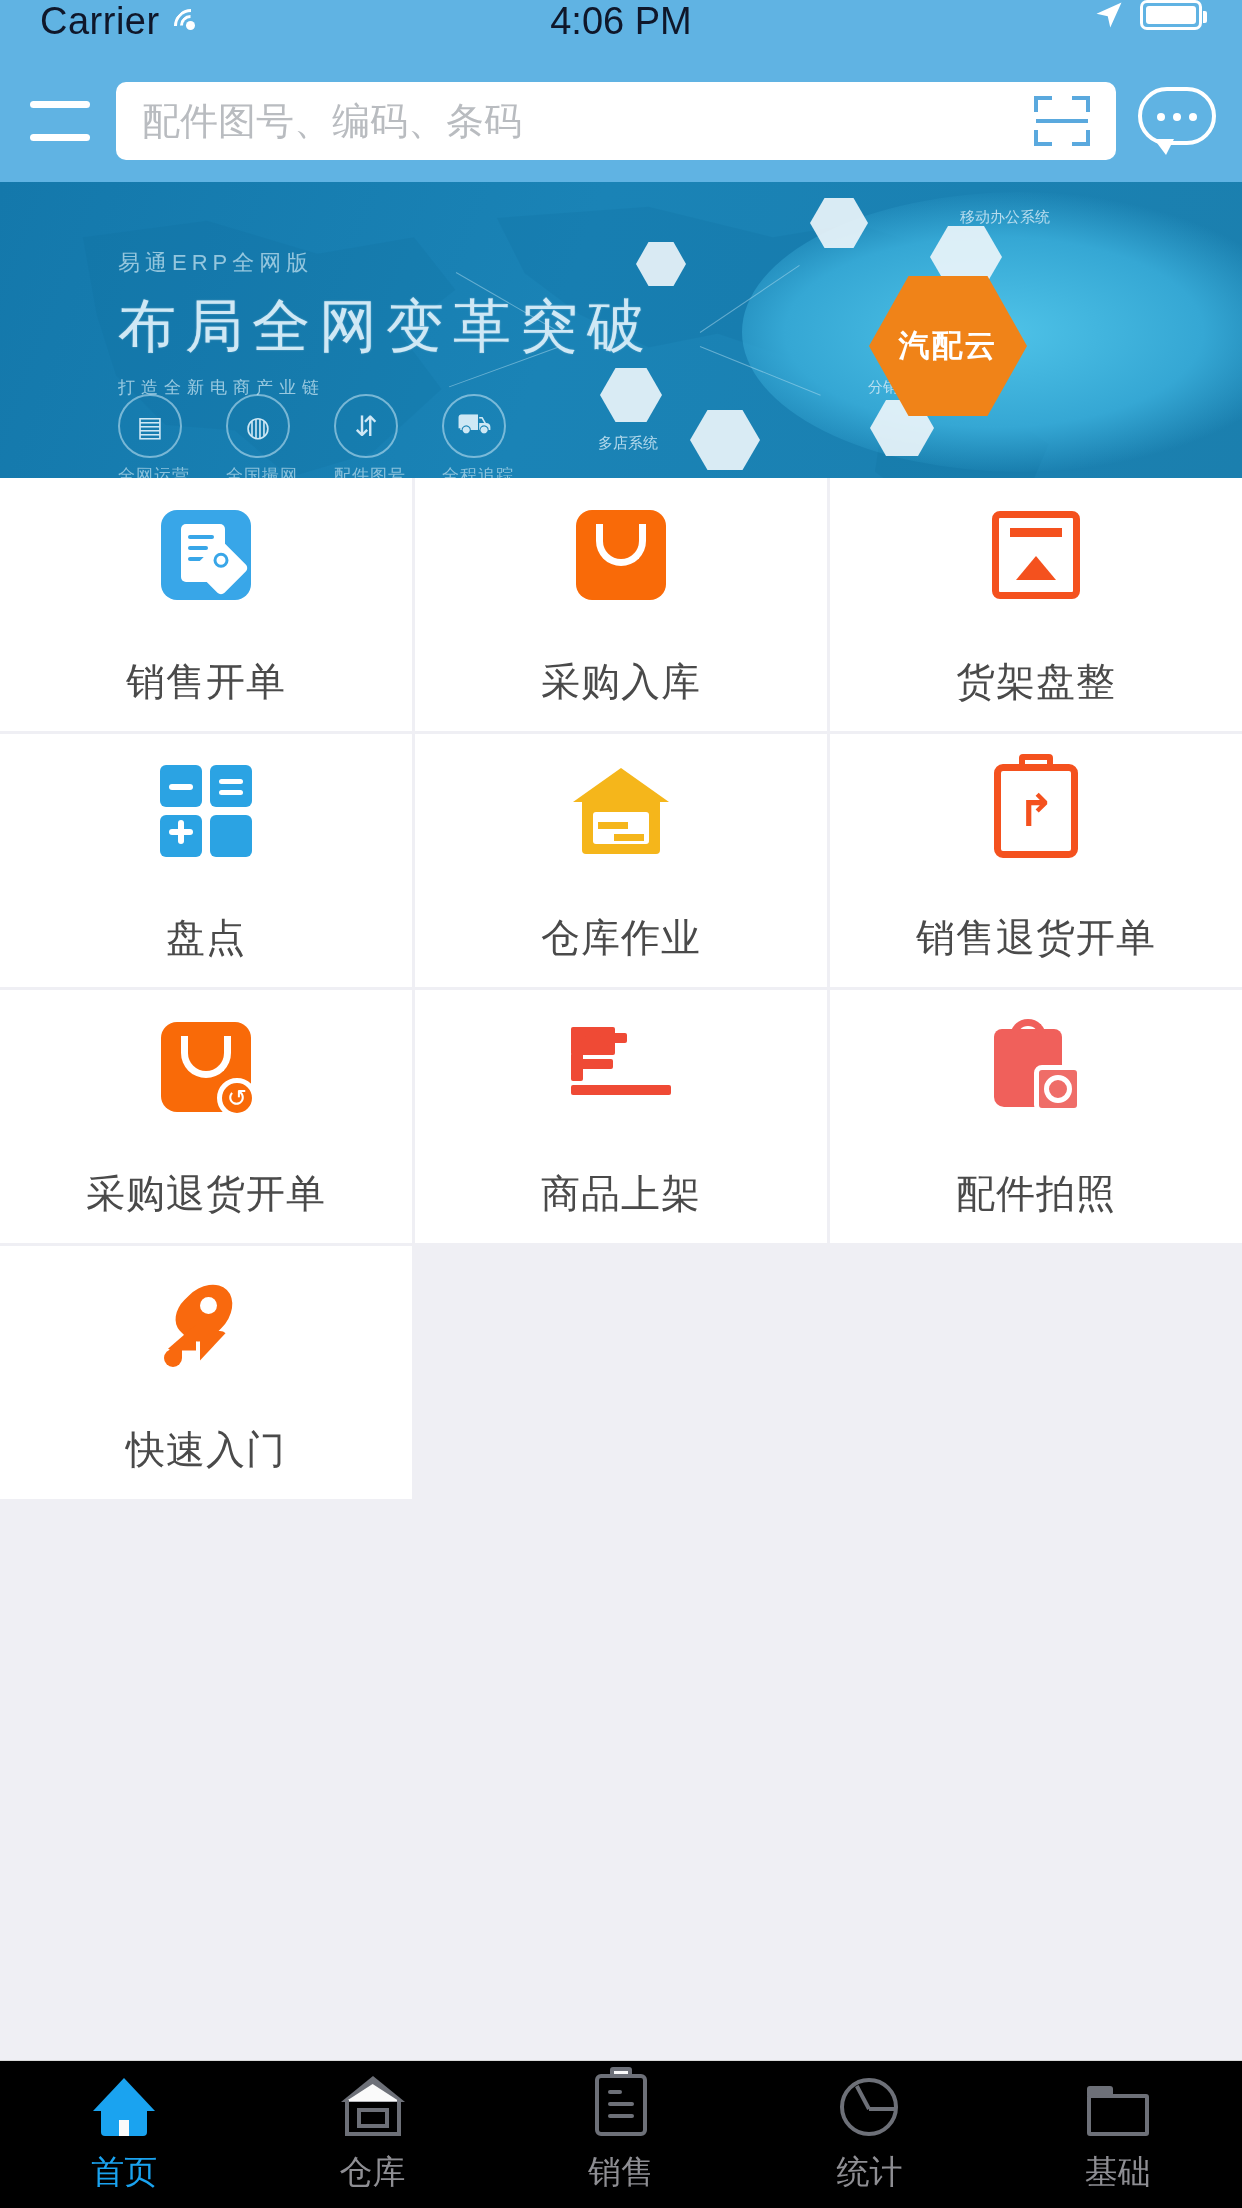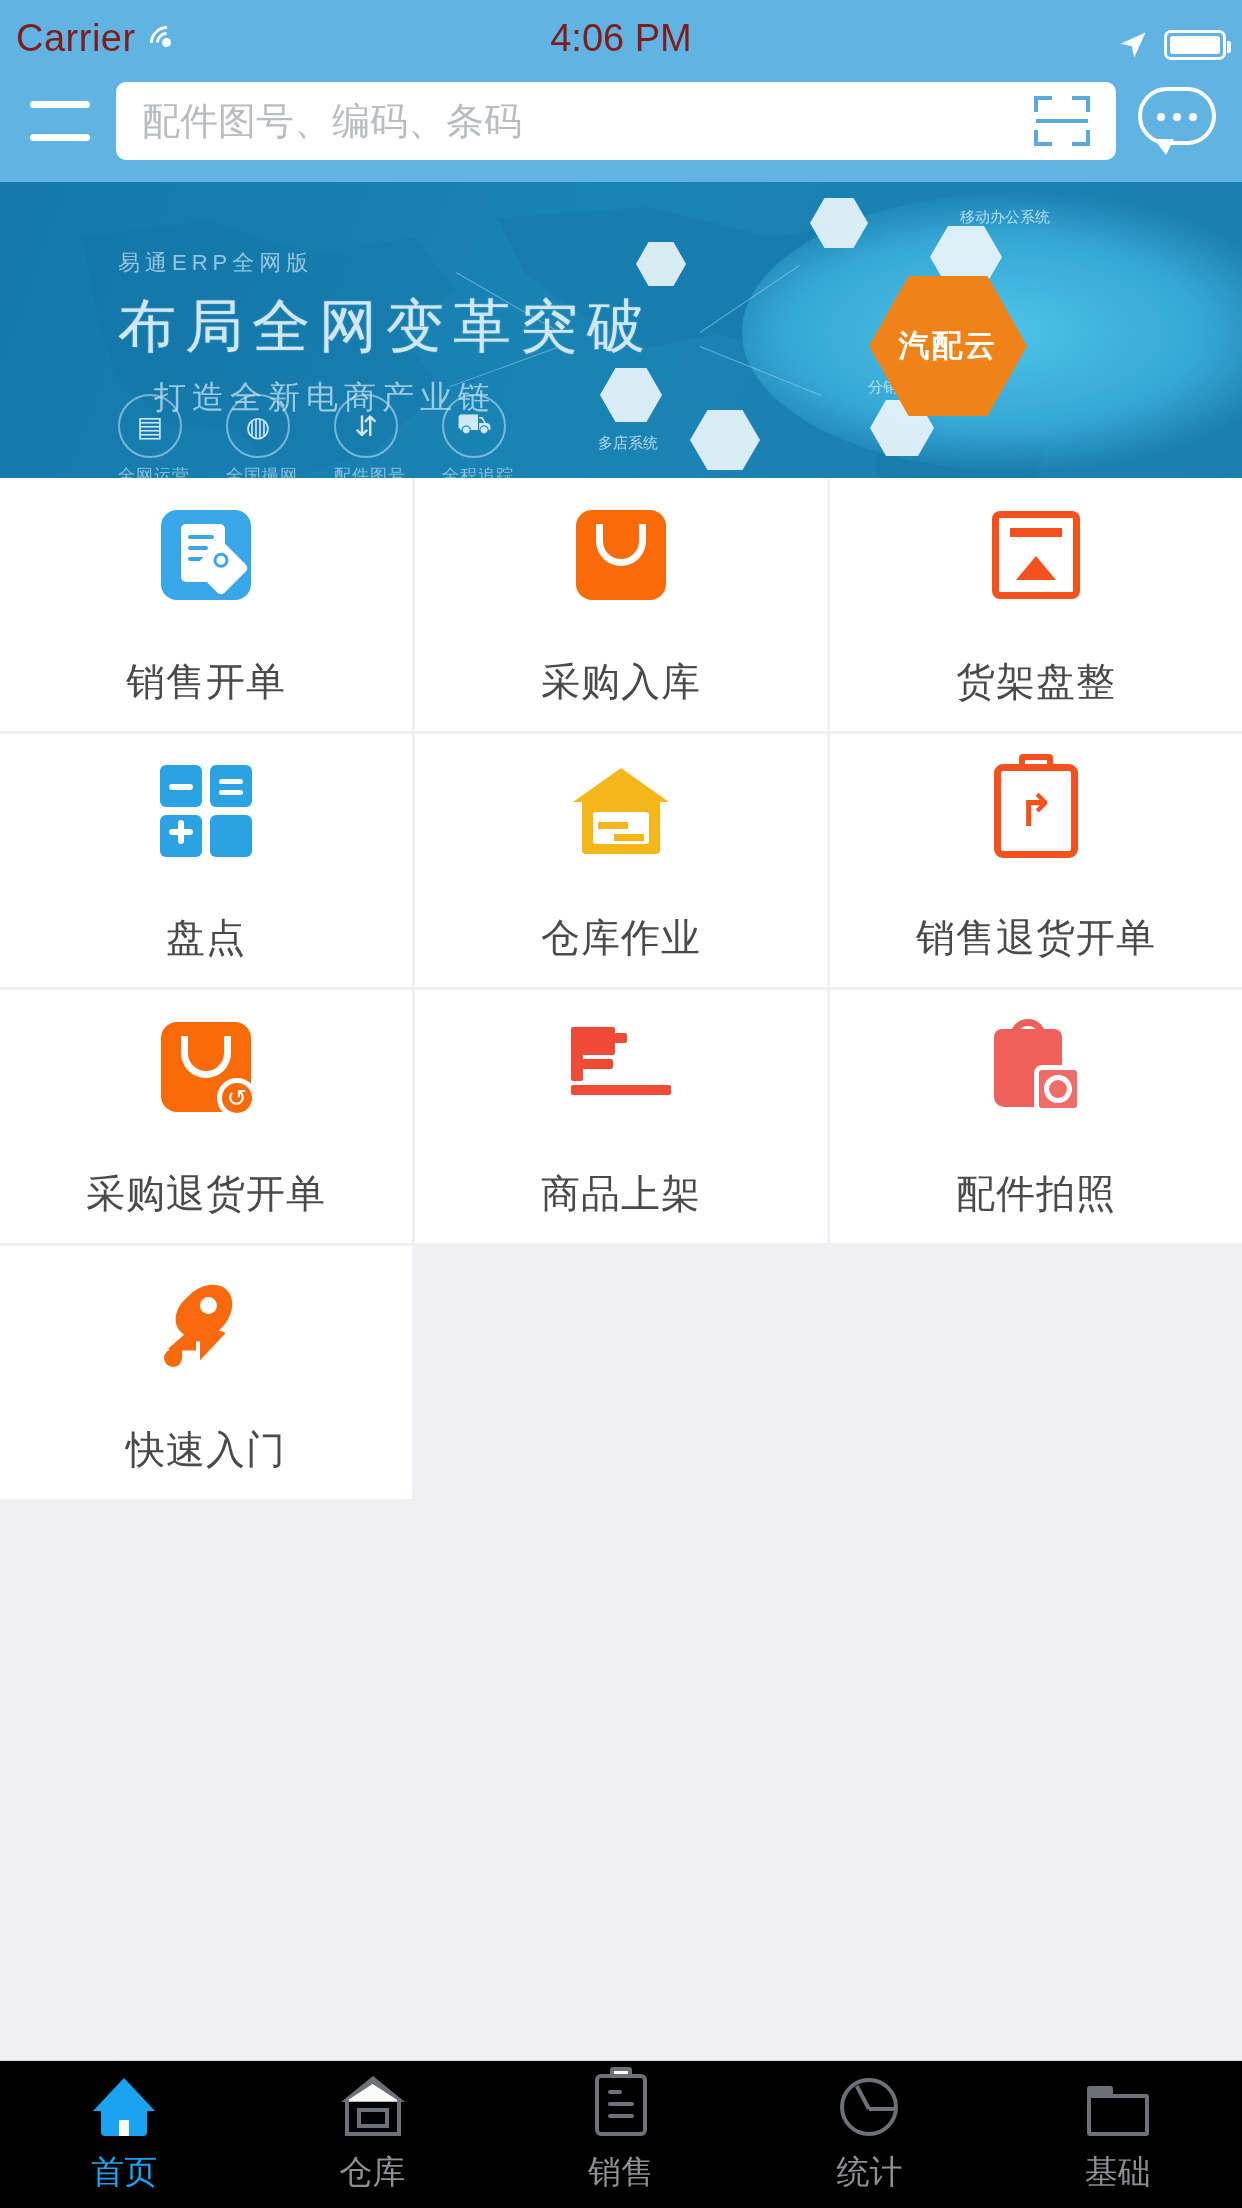--- a/index.html
+++ b/index.html
@@ -6,22 +6,22 @@
   html,body { width:1242px; height:2208px; }
   body {
     font-family:"Liberation Sans","DejaVu Sans",sans-serif;
     background:#efeff4;
     overflow:hidden;
   }
   .phone { position:relative; width:1242px; height:2208px; display:flex; flex-direction:column; }
 
   
   .statusbar {
-    height:60px; background:#60b3e3; color:#7f1d1d;
-    display:flex; align-items:flex-end; padding:0 16px;
+    height:60px; background:#60b3e3; color:#0f172a;
+    display:flex; align-items:flex-start; padding:0 40px;
     font-size:38px; position:relative; flex:0 0 auto;
   }
   .sb-left { display:flex; align-items:center; gap:14px; }
   .sb-carrier { font-size:38px; letter-spacing:.5px; }
   .wifi { width:34px; height:26px; position:relative; }
   .wifi i { position:absolute; border:3.5px solid #fff; border-bottom-color:transparent;
             border-left-color:transparent; border-right-color:transparent; border-radius:50%; }
   .wifi i:nth-child(1){ width:34px;height:34px;left:0;top:0;transform:rotate(-45deg); }
   .wifi i:nth-child(2){ width:21px;height:21px;left:6.5px;top:6px;transform:rotate(-45deg); }
   .wifi i:nth-child(3){ width:9px;height:9px;left:12.5px;top:12px;transform:rotate(-45deg);
@@ -66,21 +66,21 @@
   .banner { height:296px; position:relative; overflow:hidden; flex:0 0 auto;
             background:linear-gradient(110deg,#1478ab 0%,#1a83b6 45%,#1b7fae 100%); }
   .banner .map { position:absolute; inset:0; opacity:.17; }
   .banner .glow { position:absolute; right:-60px; top:10px; width:560px; height:280px;
                   background:radial-gradient(ellipse at 45% 50%,#4fc3e8 0%,#35a7d4 48%,rgba(27,127,174,0) 72%);
                   border-radius:50%; }
   .b-text { position:absolute; left:118px; top:66px; color:#bfe0ef; }
   .b-sup { font-size:22px; letter-spacing:5px; opacity:.75; margin-bottom:10px; }
   .b-title { font-size:58px; letter-spacing:9px; font-weight:400; color:#cfe8f5;
              text-shadow:0 0 2px rgba(255,255,255,.35); }
-  .b-sub { font-size:32px; letter-spacing:6px; opacity:.78; margin-top:10px;margin-left:36px; }
+  .b-sub { font-size:17px; letter-spacing:6px; opacity:.78; margin-top:10px; }
   .b-feats { position:absolute; left:118px; top:212px; display:flex; gap:44px; }
   .b-feat { width:64px; text-align:center; }
   .b-circ { width:64px; height:64px; border:2px solid rgba(200,232,246,.55); border-radius:50%;
             display:flex; align-items:center; justify-content:center; color:#cfe8f5; font-size:28px; }
   .b-flab { font-size:17px; color:#a8d2e6; margin-top:6px; letter-spacing:1px; white-space:nowrap;
             opacity:.8; }
   .hexwrap { position:absolute; right:215px; top:78px;margin-top:16px; }
   .hex { width:158px; height:140px; background:#f08318; position:relative;
          clip-path:polygon(25% 0,75% 0,100% 50%,75% 100%,25% 100%,0 50%);
          display:flex; align-items:center; justify-content:center; }

